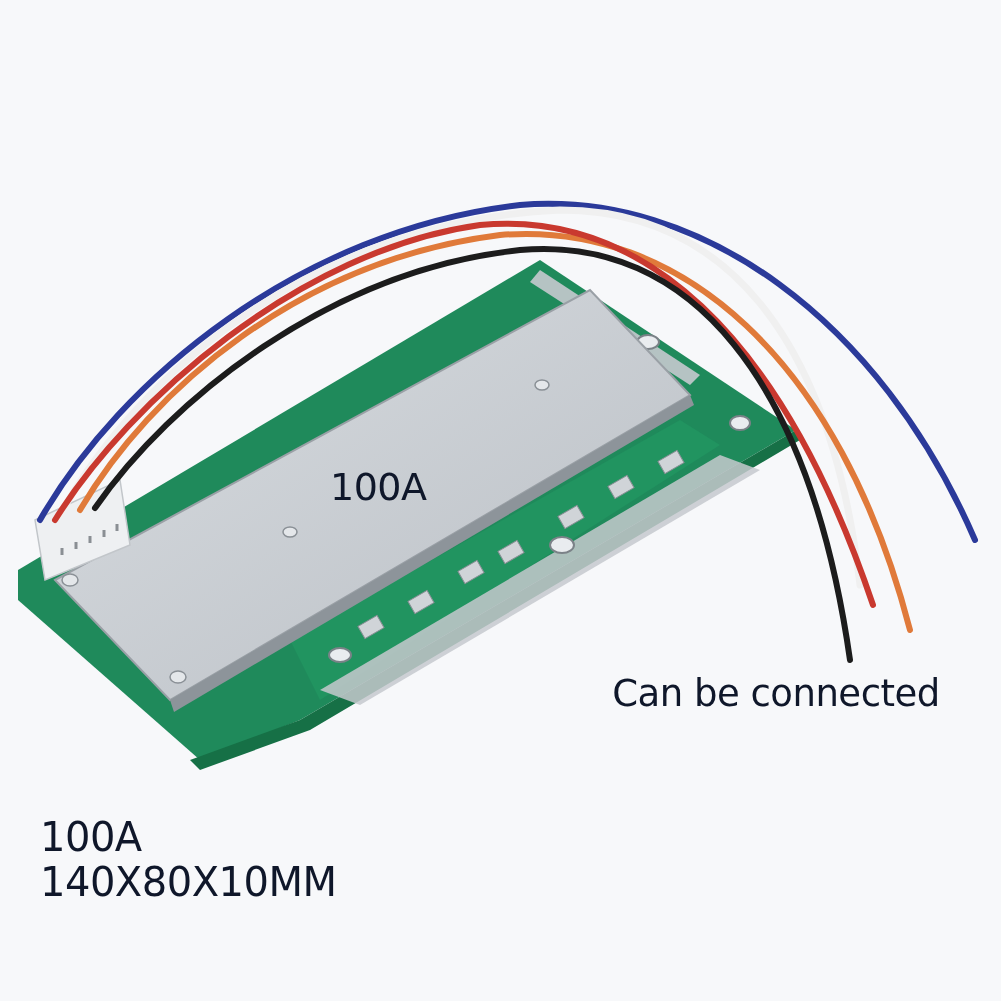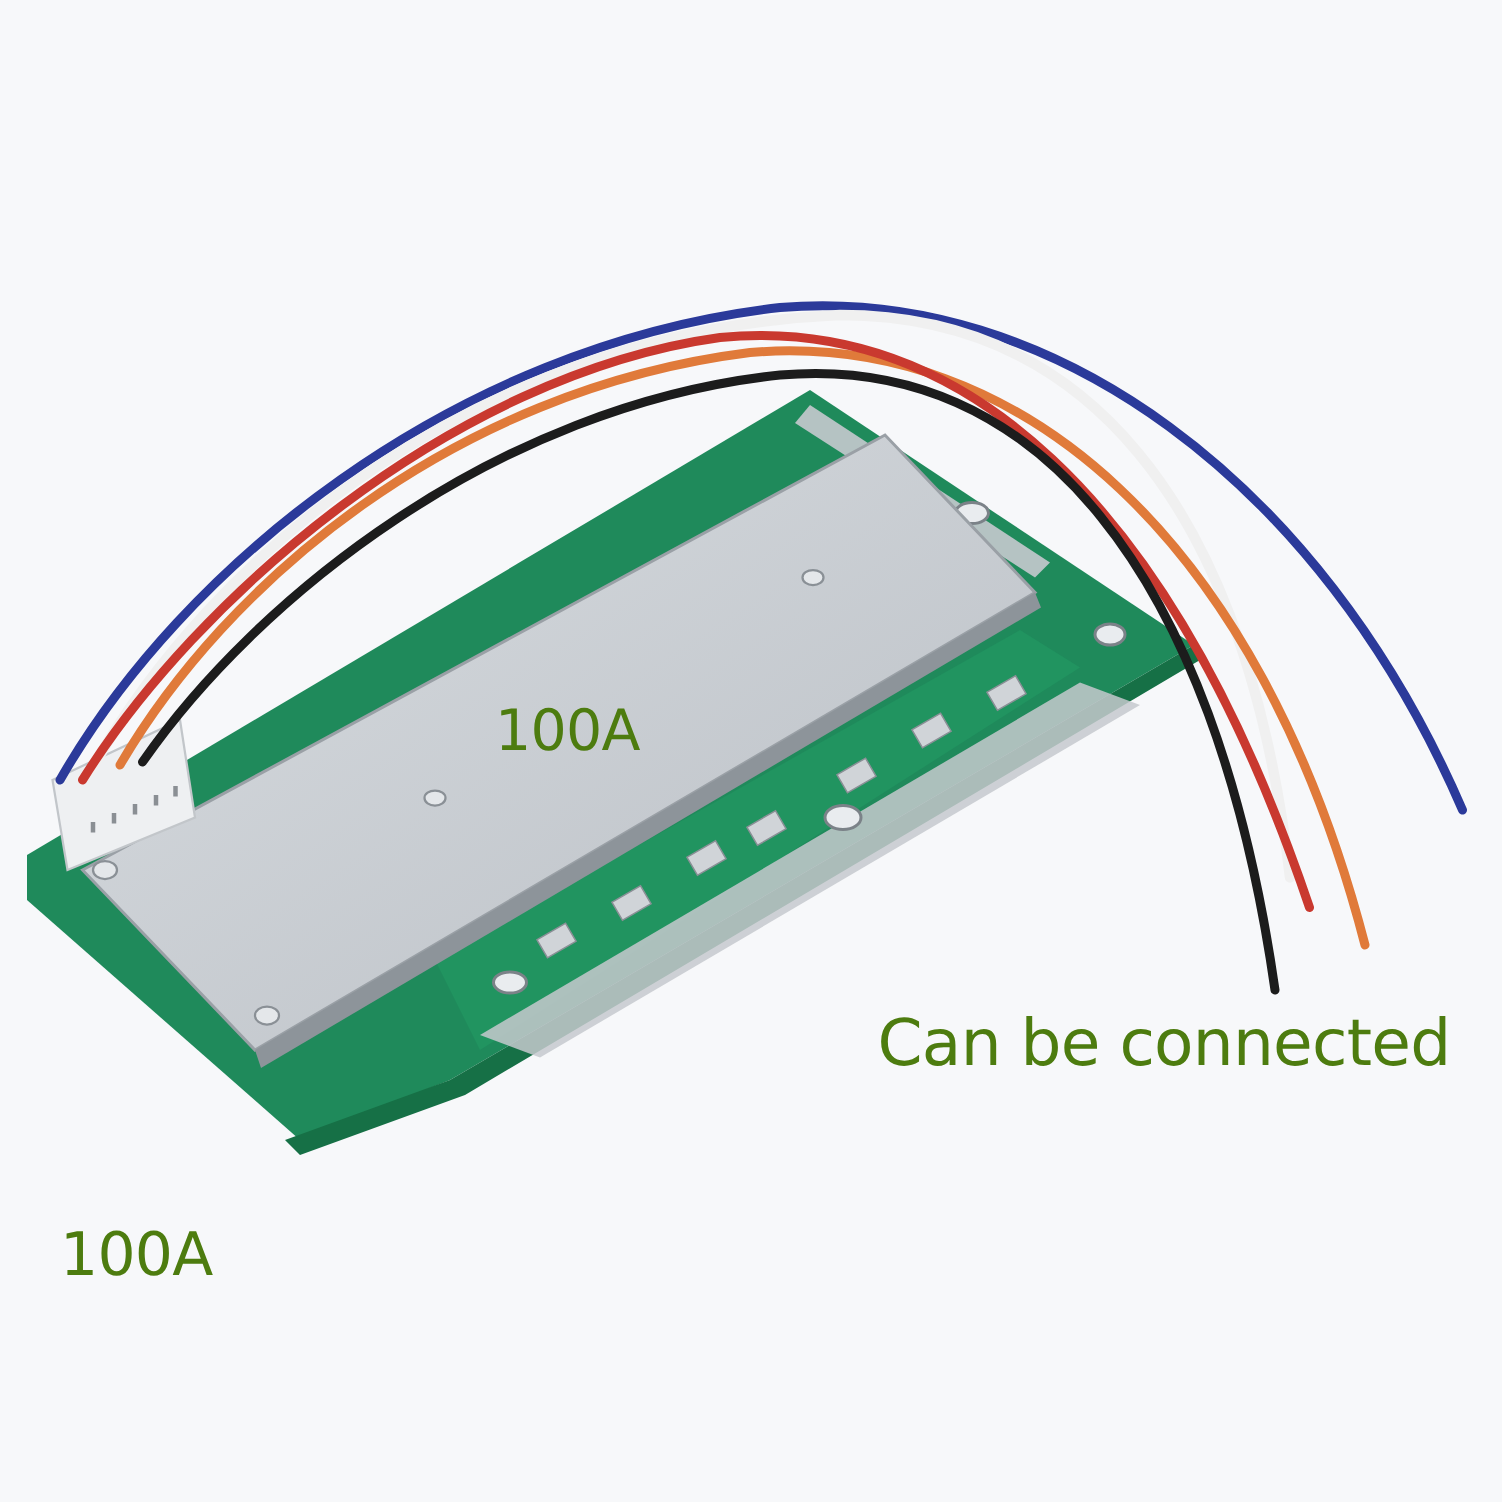--- a/index.html
+++ b/index.html
@@ -3,25 +3,25 @@
   <meta charset="utf-8">
   <style>
     html, body { margin: 0; padding: 0; }
     body {
       width: 1001px; height: 1001px; position: relative; overflow: hidden;
       background: #f7f8fa;
       font-family: "DejaVu Sans", sans-serif;
     }
     .scene { position: absolute; left: 0; top: 0; width: 1001px; height: 1001px; }
     .label {
-      position: absolute; color: #4d7c0f; font-family: "DejaVu Sans", sans-serif;
+      position: absolute; color: #0f172a; font-family: "DejaVu Sans", sans-serif;
       line-height: 1.12; white-space: nowrap; letter-spacing: -0.5px;
     }
     .label-plate { left: 330px; top: 466px; font-size: 38px; }
-    .label-switch { left: 566px; top: 674px; font-size: 43px; text-align: center; width: 420px; line-height: 1.06; }
+    .label-switch { left: 566px; top: 674px; font-size: 37px; text-align: center; width: 420px; line-height: 1.06; }
     .label-specs { left: 40px; top: 815px; font-size: 40px; line-height: 1.12; }
   </style>
 </head>
 <body>
 
 <div class="scene">
   <svg width="1001" height="1001" viewBox="0 0 1001 1001">
     <defs>
       <linearGradient id="plate" x1="0" y1="0" x2="1" y2="1">
         <stop offset="0" stop-color="#d9dde1"></stop>
@@ -89,13 +89,14 @@
 </div>
 
 <div class="label label-plate">100A</div>
 
 <div class="label label-switch">
   <div>Can be connected</div>
 </div>
 
 <div class="label label-specs">
   <div>100A</div>
+  <div>140X80X10MM</div>
 </div>
 
 </body></html>

